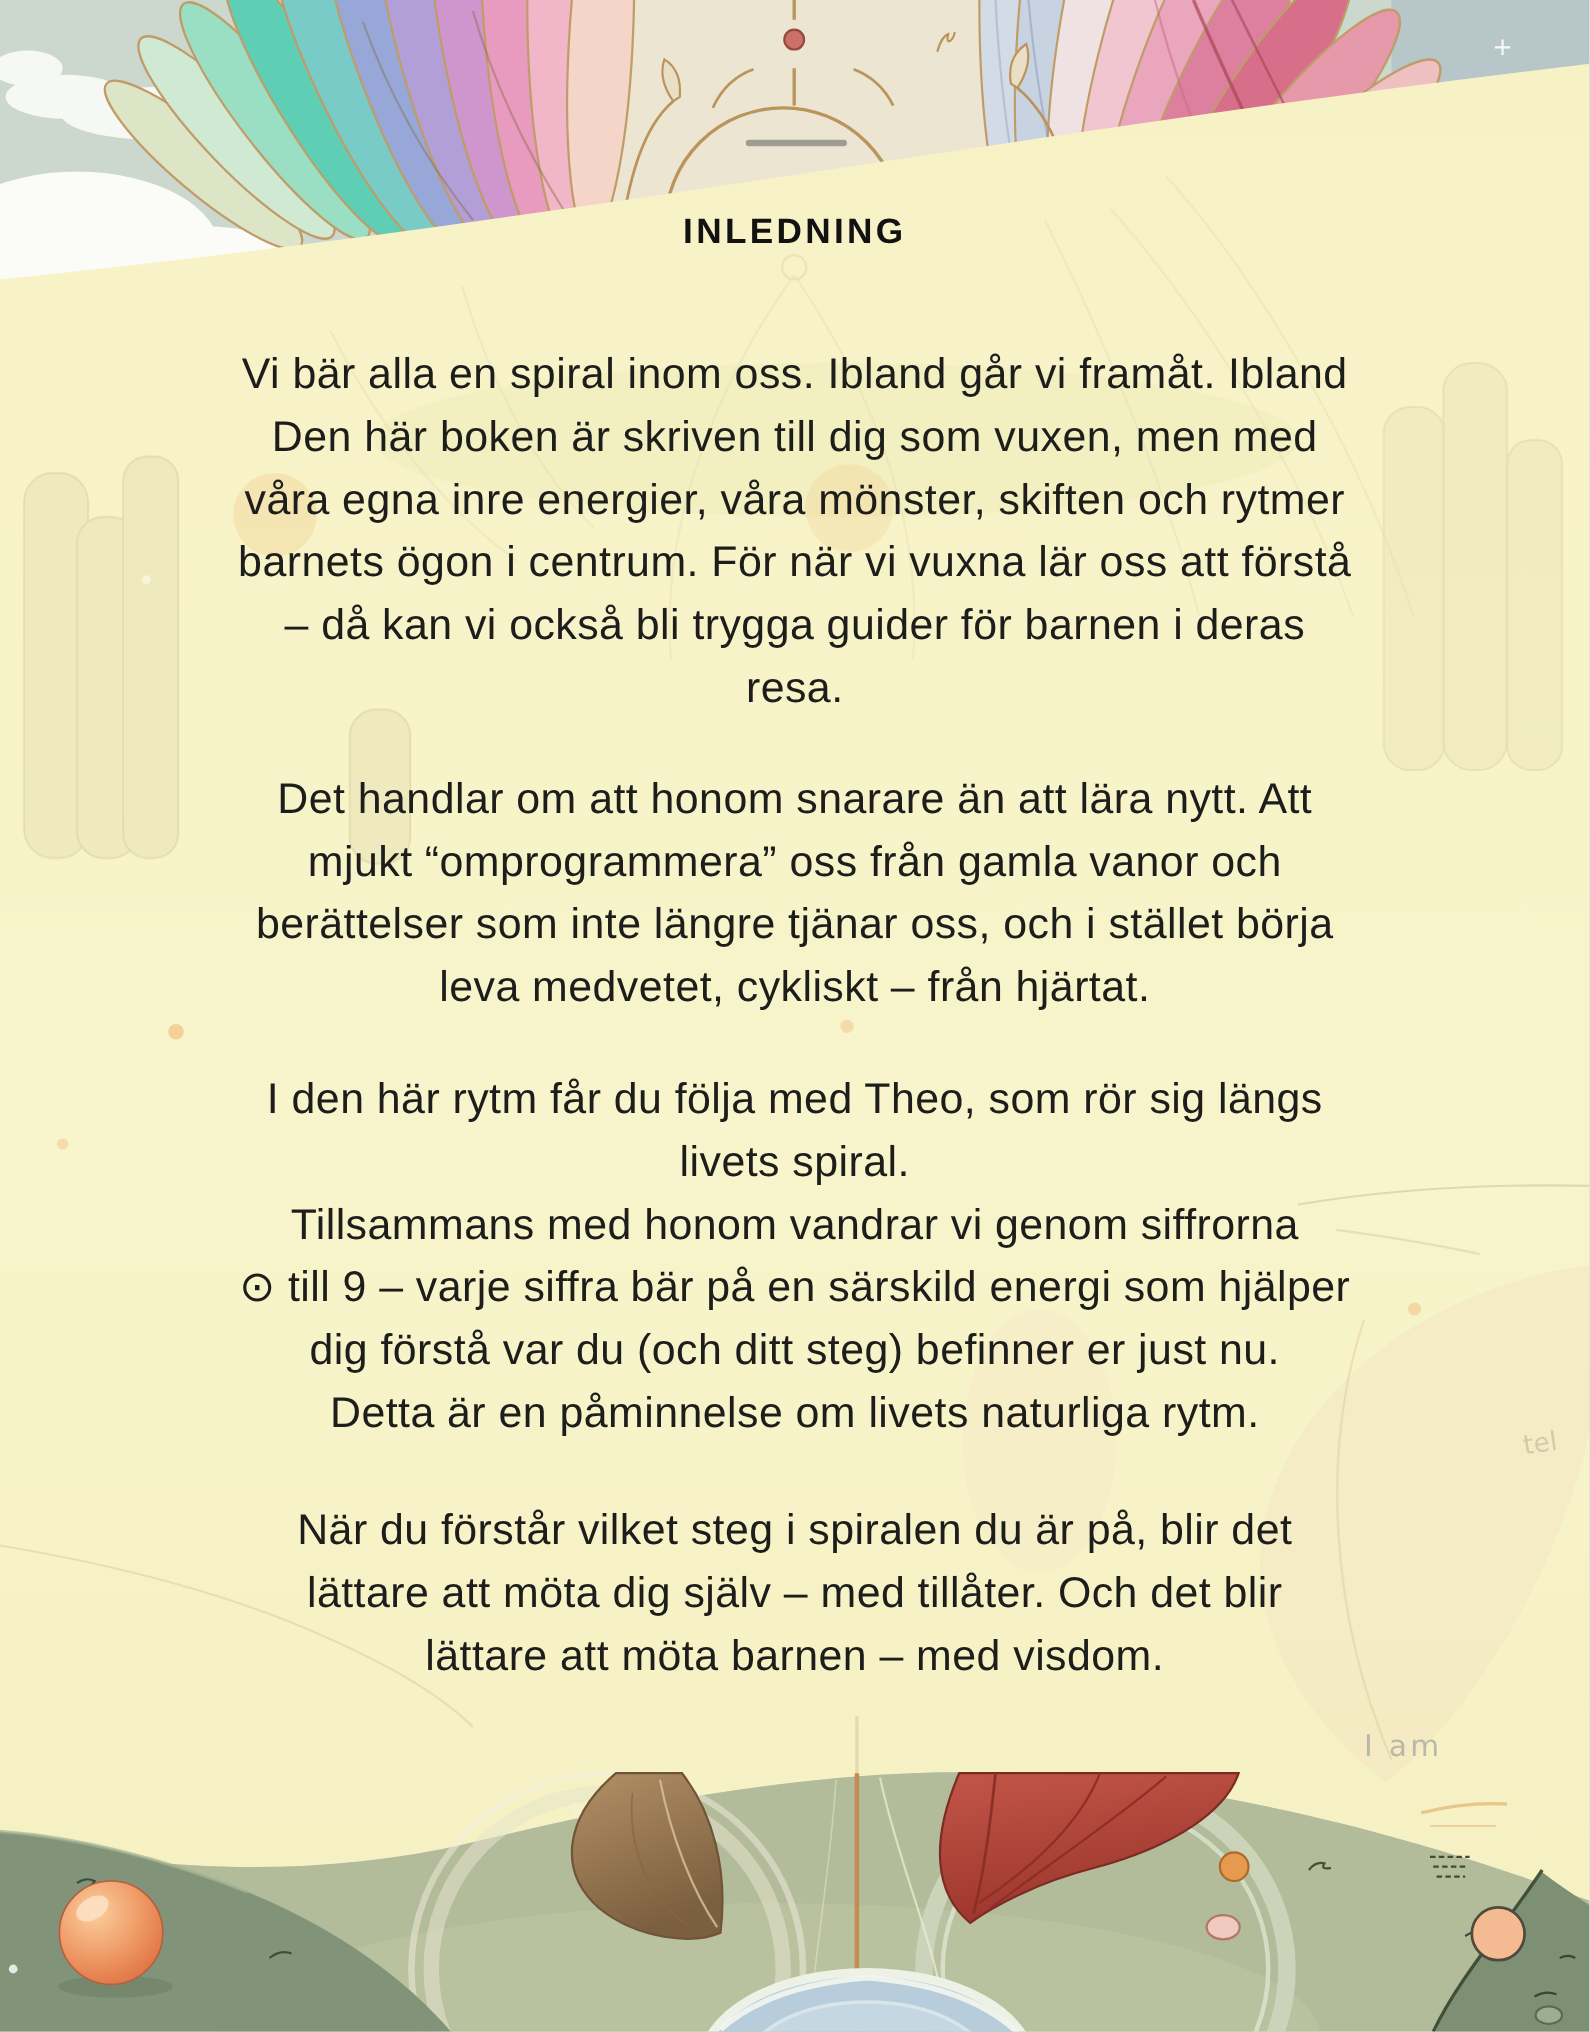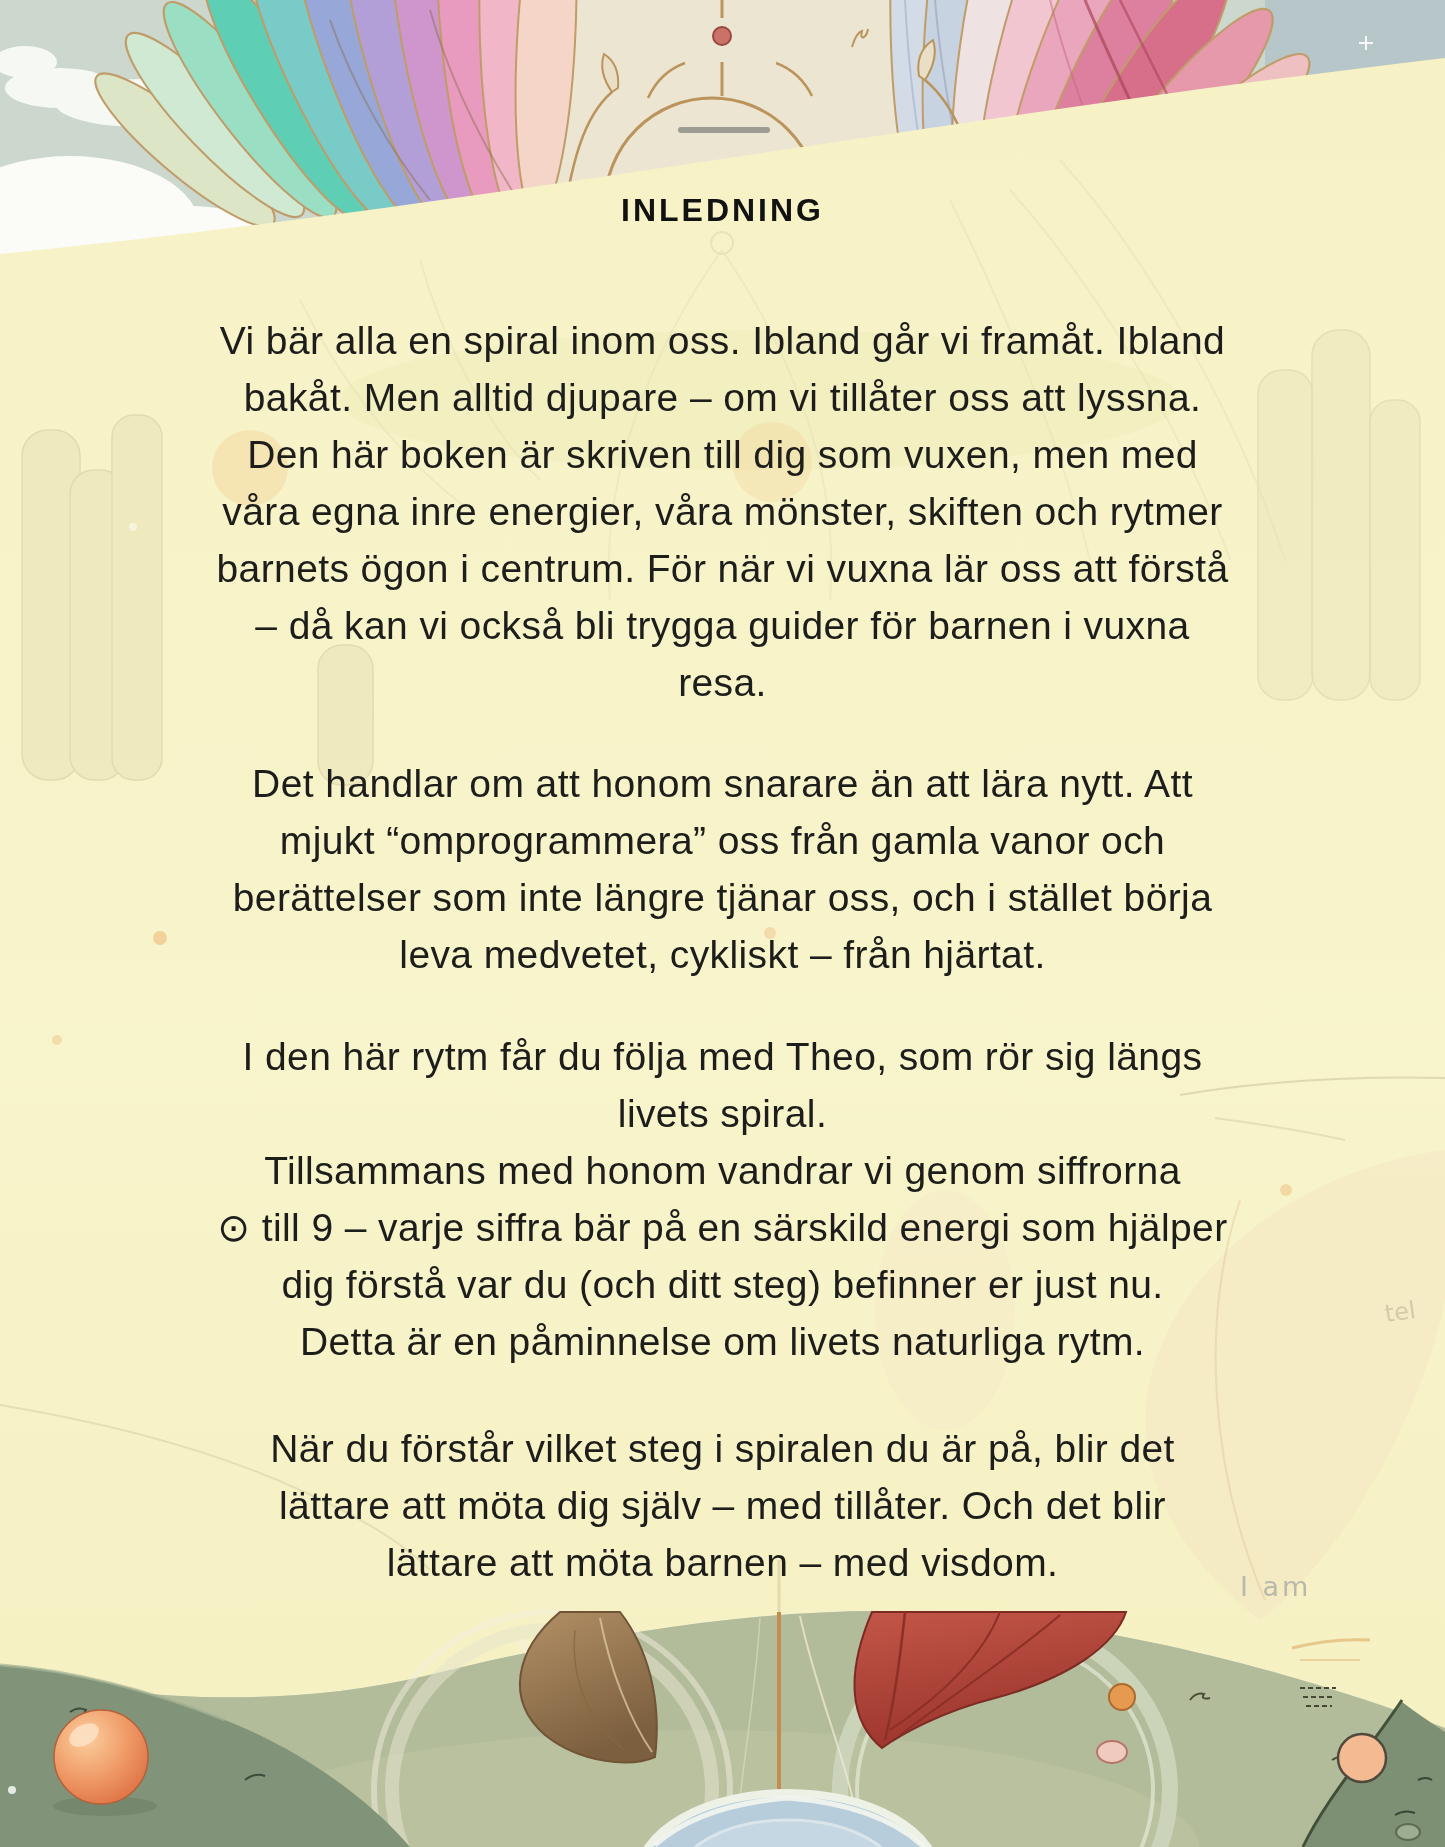--- a/index.html
+++ b/index.html
@@ -253,25 +253,24 @@
 
       <text class="wm" x="1240" y="1596" font-size="27" letter-spacing="3" fill="#b9b9a9">I am</text>
     </g>
   </svg>
 
   <h1 class="page-title">INLEDNING</h1>
 
   <div class="body-text">
     <div class="para p1">
       <div class="line">Vi bär alla en spiral inom oss. Ibland går vi framåt. Ibland</div>
-      <div class="line">bakåt. Men alltid djupare – om vi tillåter oss att lyssna.</div>
       <div class="line">Den här boken är skriven till dig som vuxen, men med</div>
       <div class="line">våra egna inre energier, våra mönster, skiften och rytmer</div>
       <div class="line">barnets ögon i centrum. För när vi vuxna lär oss att förstå</div>
-      <div class="line">– då kan vi också bli trygga guider för barnen i vuxna</div>
+      <div class="line">– då kan vi också bli trygga guider för barnen i deras</div>
       <div class="line">resa.</div>
     </div>
     <div class="para p2">
       <div class="line">Det handlar om att honom snarare än att lära nytt. Att</div>
       <div class="line">mjukt “omprogrammera” oss från gamla vanor och</div>
       <div class="line">berättelser som inte längre tjänar oss, och i stället börja</div>
       <div class="line">leva medvetet, cykliskt – från hjärtat.</div>
     </div>
     <div class="para p3">
       <div class="line">I den här rytm får du följa med Theo, som rör sig längs</div>

